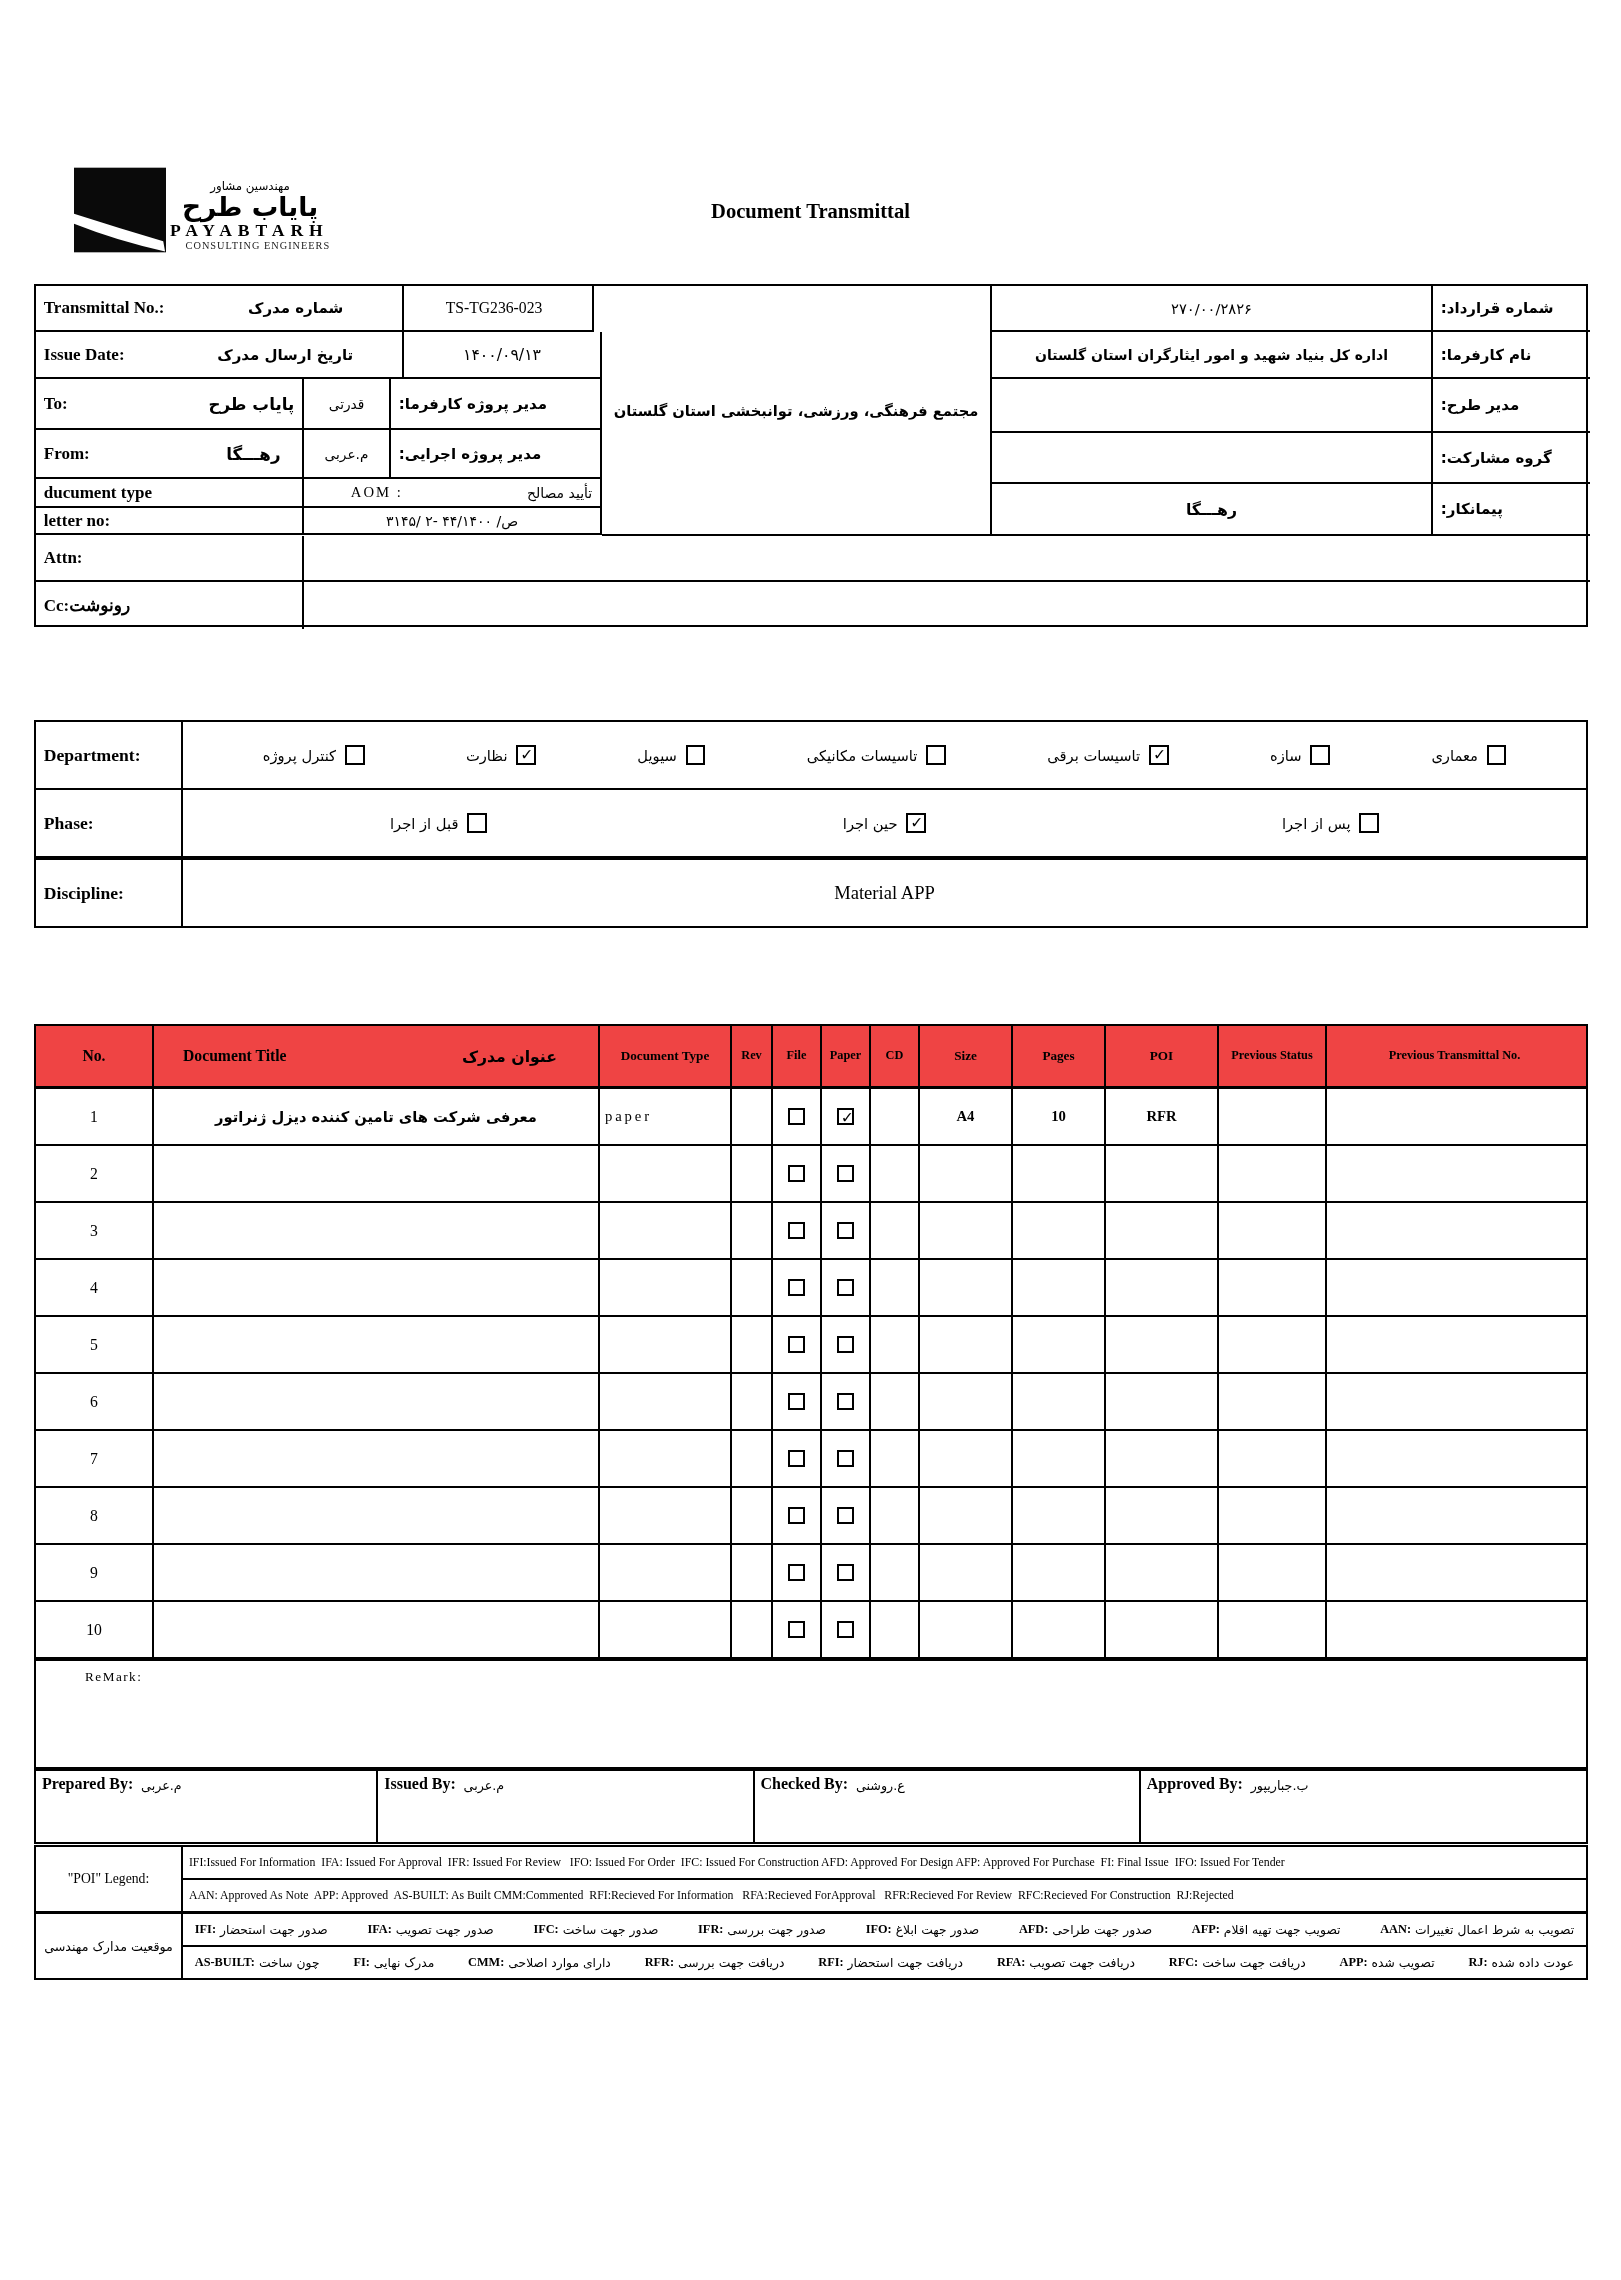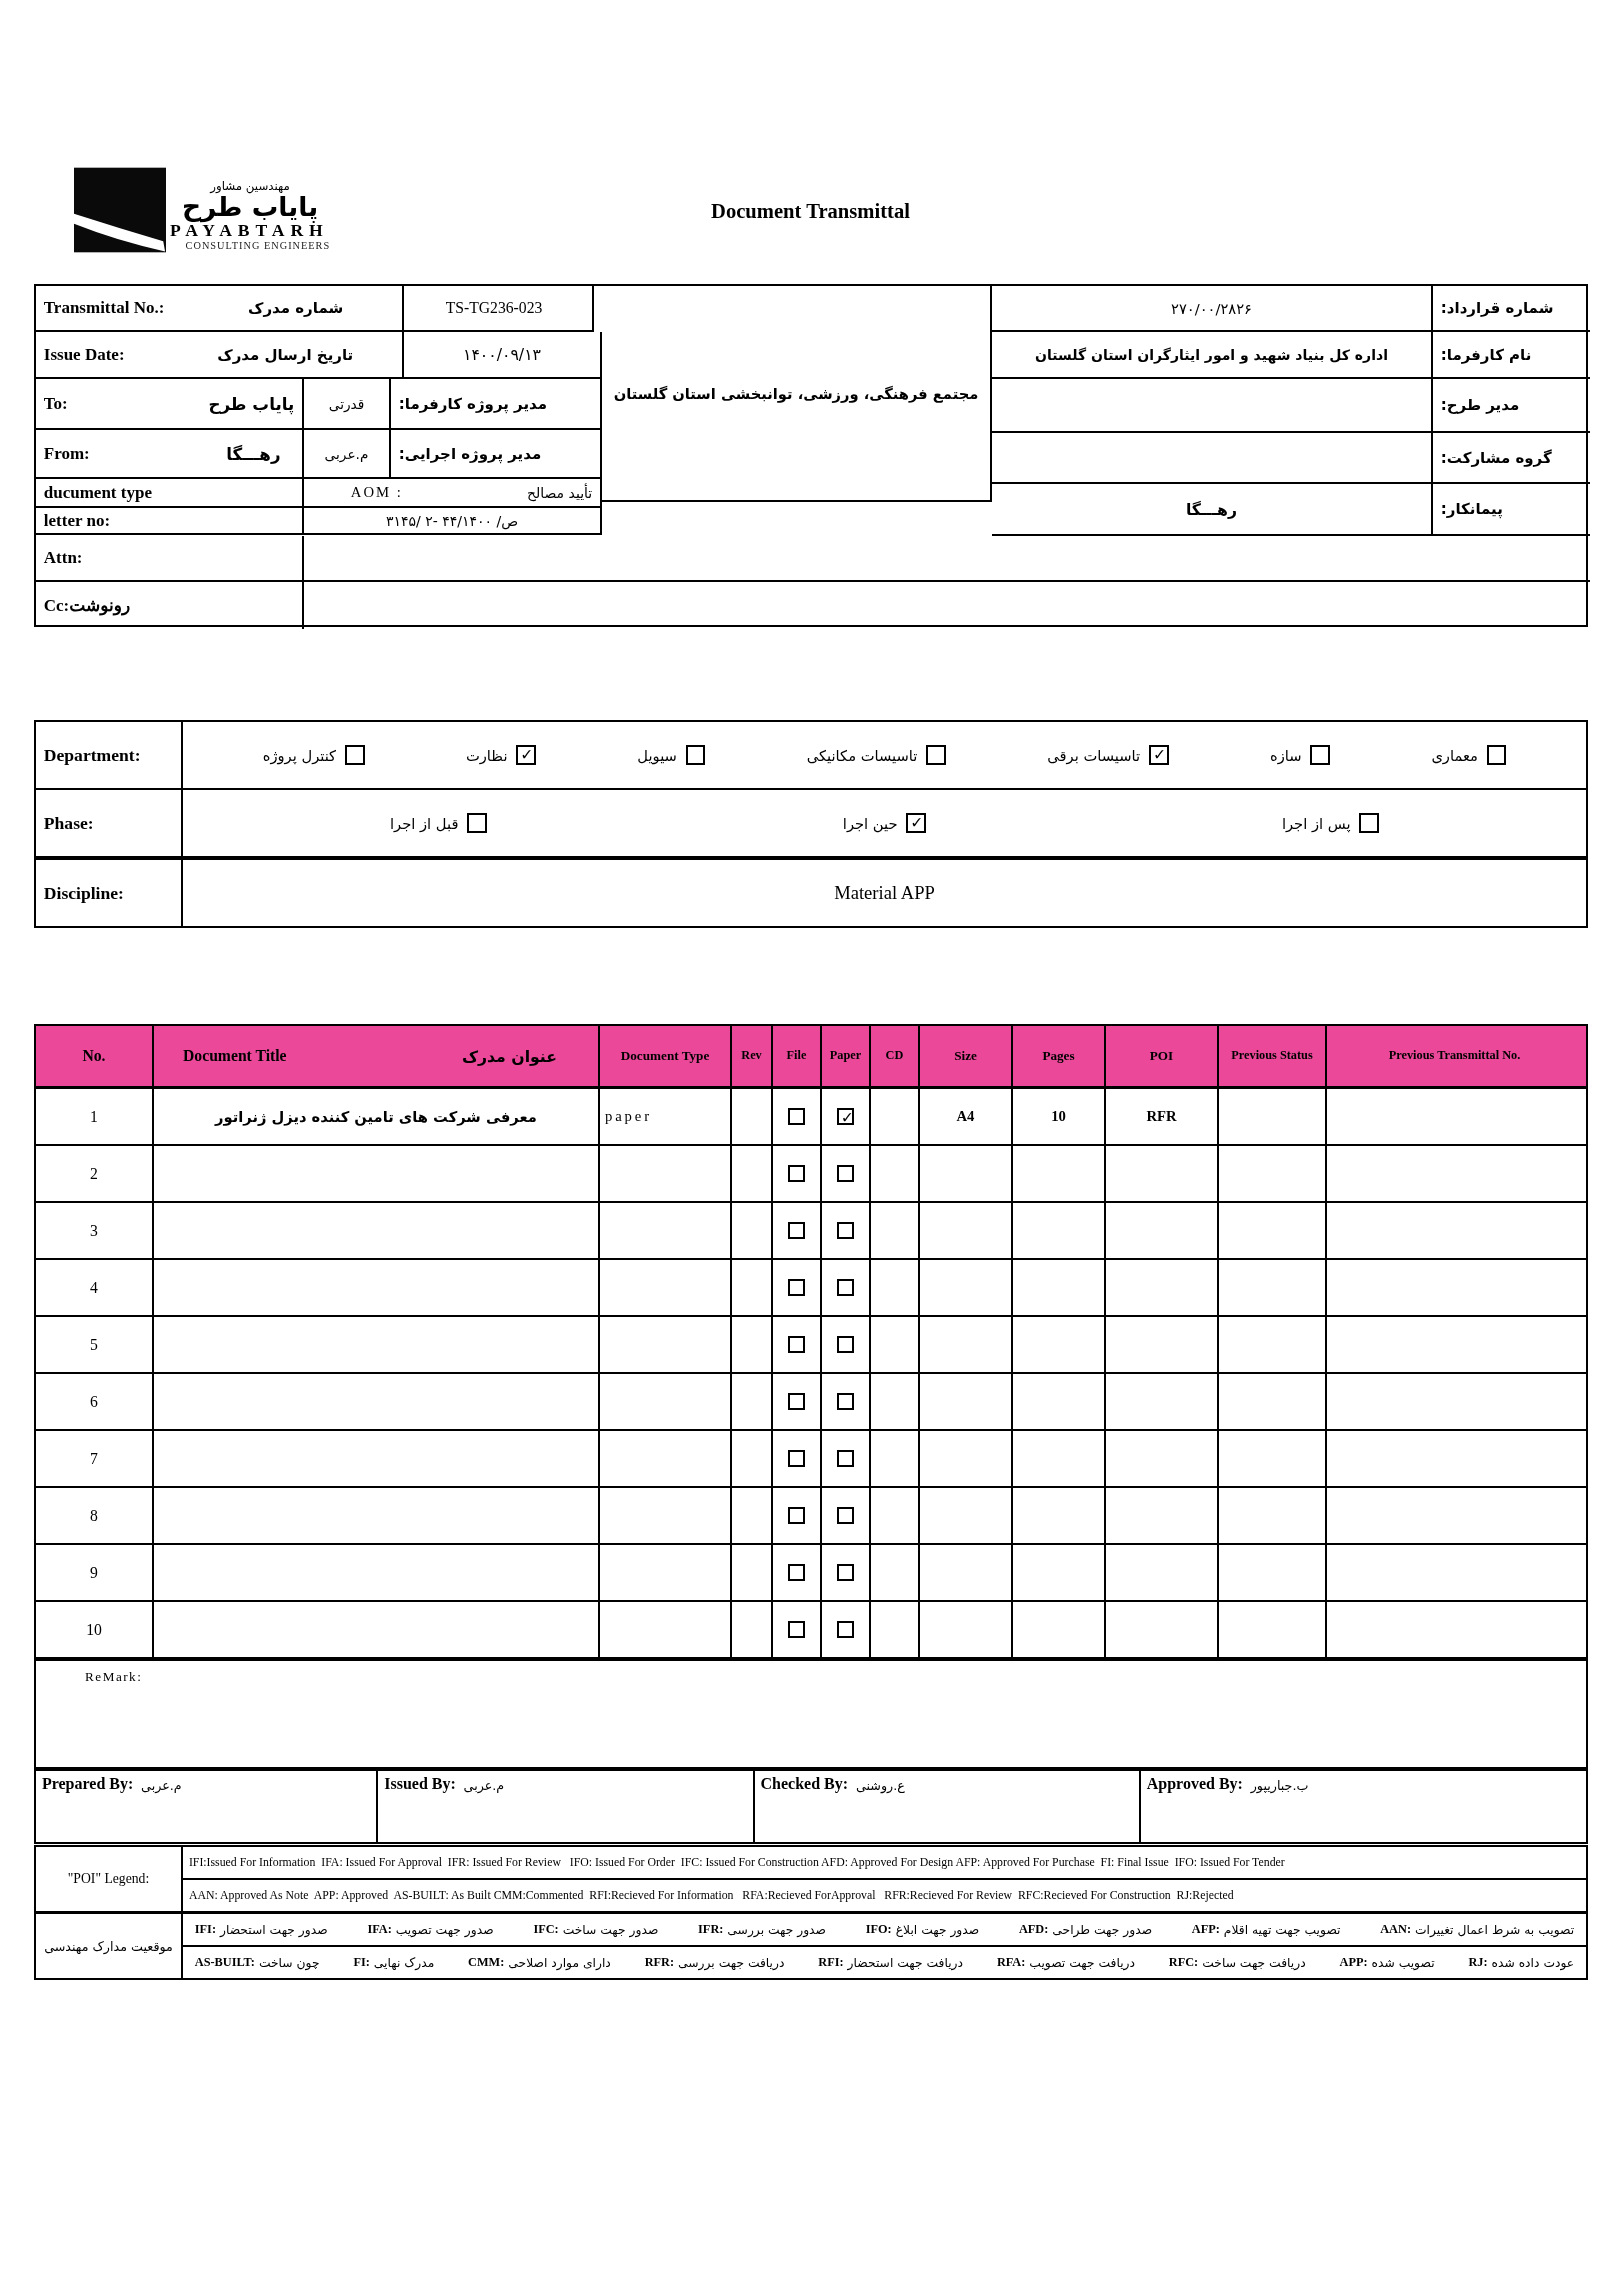--- a/index.html
+++ b/index.html
@@ -39,21 +39,21 @@
   .cls-label { width: 147px; border-right: 2px solid #000; display: flex; align-items: center; padding-left: 7.8px; font-weight: bold; font-size: 17.6px; }
   .cls-content { flex: 1; display: flex; align-items: center; justify-content: space-around; direction: rtl; padding: 0 29px; }
   .cb-item { display: flex; align-items: center; direction: rtl; gap: 8.8px; }
   .cb-item .fa { font-size: 14.7px; }
   .cb { display: inline-block; width: 19.6px; height: 19.6px; border: 2px solid #000; background: #fff; position: relative; flex: none; }
   .cb.checked::after { content: "✓"; position: absolute; left: 2px; top: -2px; font-size: 15.7px; font-family: "DejaVu Sans", sans-serif; }
   .discipline-val { flex: 1; display: flex; align-items: center; justify-content: center; font-size: 18.6px; }
 
   
   .doc-table { position: absolute; left: 34px; top: 1024px; width: 1554px; height: 820px; border: 2.9px solid #000; display: flex; flex-direction: column; }
-  .t-head { display: flex; height: 63px; background: #ec4899; border-bottom: 3.9px solid #000; flex: none; }
+  .t-head { display: flex; height: 63px; background: #ef4444; border-bottom: 3.9px solid #000; flex: none; }
   .t-row { display: flex; height: 57px; border-bottom: 2px solid #000; flex: none; }
   .t-head > div, .t-row > div { border-right: 2px solid #000; display: flex; align-items: center; justify-content: center; overflow: hidden; }
   .c-no { width: 118px; } .c-title { width: 446px; } .c-type { width: 132px; }
   .c-rev { width: 41px; } .c-file { width: 49px; } .c-paper { width: 49px; } .c-cd { width: 49px; }
   .c-size { width: 93px; } .c-pages { width: 93px; } .c-poi { width: 113px; }
   .c-pstat { width: 108px; } .c-ptrans { width: 255px; border-right: none !important; }
   .t-head { font-weight: bold; }
   .h-lg { font-size: 15.7px; } .h-md { font-size: 13.2px; } .h-sm { font-size: 12.3px; text-align: center; line-height: 1.25; }
   .t-head .c-title { justify-content: space-between; padding: 0 41px 0 29px; }
   .t-head .c-title .fa-label { font-size: 15.7px; }
@@ -154,21 +154,21 @@
     </div>
     <div class="cell" style="left:0;top:250px;width:268px;height:46px">
       <span class="en-label">Attn:</span>
     </div>
     <div class="cell no-br" style="left:268px;top:250px;width:1286px;height:46px"></div>
     <div class="cell no-bb" style="left:0;top:296px;width:268px;height:47px">
       <span class="en-label" style="direction:ltr">Cc:رونوشت</span>
     </div>
     <div class="cell no-br no-bb" style="left:268px;top:296px;width:1286px;height:47px"></div>
 
-    <div class="cell cen" style="left:566px;top:0;width:390px;height:216px">
+    <div class="cell cen" style="left:566px;top:0;width:390px;height:250px">
       <span class="fa" style="font-size:14.7px;font-weight:bold;text-align:center">مجتمع فرهنگی، ورزشی، توانبخشی استان گلستان</span>
     </div>
 
     <div class="cell cen" style="left:956px;top:0;width:441px;height:46px">
       <span class="fa" style="font-size:14.7px">۲۷۰/۰۰/۲۸۲۶</span>
     </div>
     <div class="cell no-br" style="left:1397px;top:0;width:157px;height:46px">
       <span class="fa-label">شماره قرارداد:</span>
     </div>
     <div class="cell cen" style="left:956px;top:46px;width:441px;height:47px">

